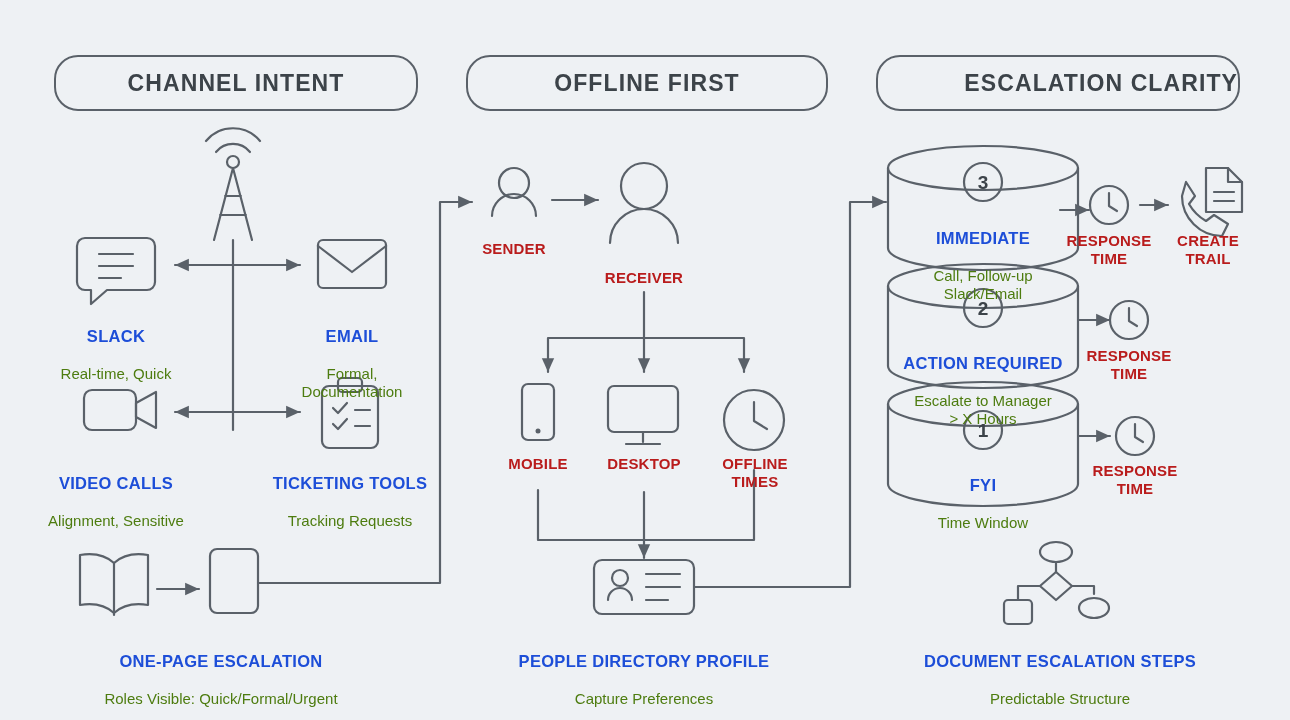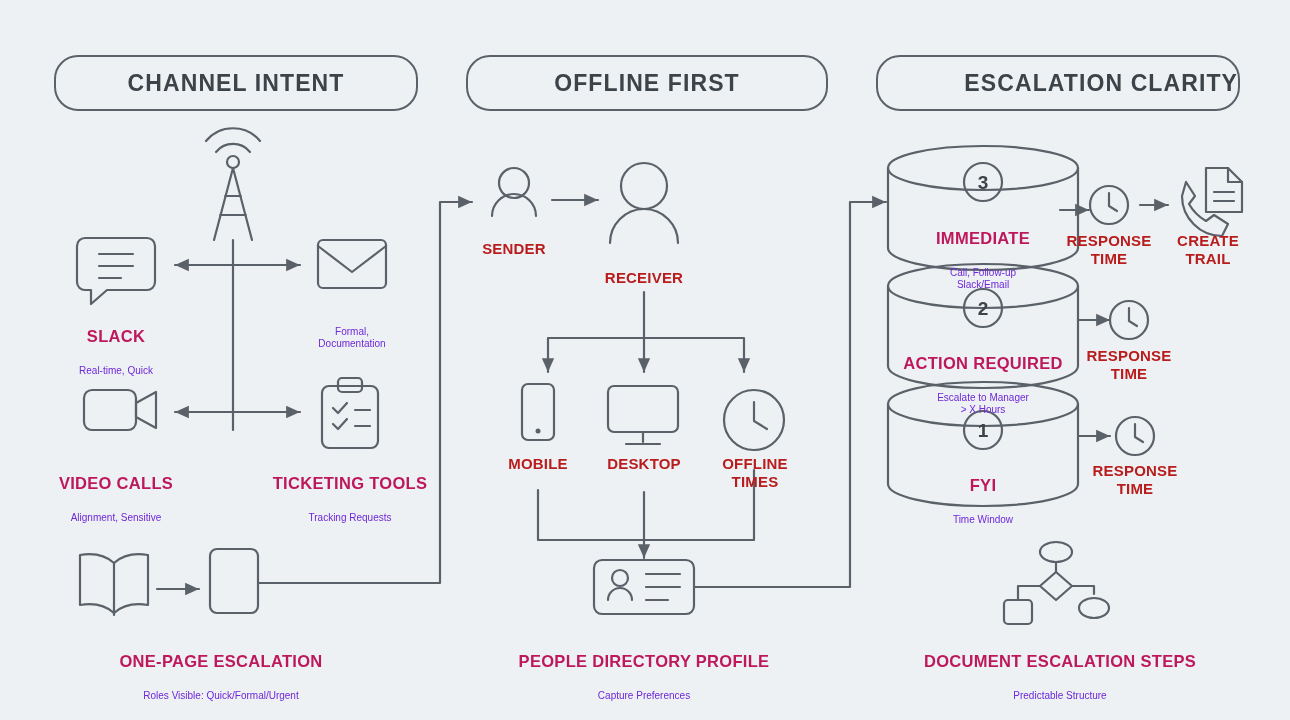--- a/index.html
+++ b/index.html
@@ -41,25 +41,25 @@
     background: transparent;
     font-size: 23px;
     font-weight: bold;
     letter-spacing: 1.1px;
     color: #3c4349;
   }
   .t-main {
     font-size: 16.5px;
     font-weight: bold;
     letter-spacing: 0.3px;
-    color: #be185d;
+    color: #1d4ed8;
   }
   .t-sub {
-    font-size: 10px;
-    color: #6d28d9;
+    font-size: 15px;
+    color: #4d7c0f;
     text-align: center;
   }
   .t-small-main {
     font-size: 15px;
     font-weight: bold;
     letter-spacing: 0.2px;
     color: #b91c1c;
   }
   .t-num {
     font-size: 19px;
@@ -248,20 +248,21 @@
     <text class="t-num" x="983" y="189" text-anchor="middle">3</text>
     <text class="t-num" x="983" y="315" text-anchor="middle">2</text>
     <text class="t-num" x="983" y="437" text-anchor="middle">1</text>
   </svg>
 
   <div class="lbl" style="left:20px; top:306px; width:192px;">
     <div class="t-main">SLACK</div>
     <div class="t-sub">Real-time, Quick</div>
   </div>
   <div class="lbl" style="left:256px; top:306px; width:192px;">
+    <div class="t-main">EMAIL</div>
     <div class="t-sub">Formal,
 Documentation</div>
   </div>
   <div class="lbl" style="left:18px; top:453px; width:196px;">
     <div class="t-main">VIDEO CALLS</div>
     <div class="t-sub">Alignment, Sensitive</div>
   </div>
   <div class="lbl" style="left:252px; top:453px; width:196px;">
     <div class="t-main">TICKETING TOOLS</div>
     <div class="t-sub">Tracking Requests</div>

